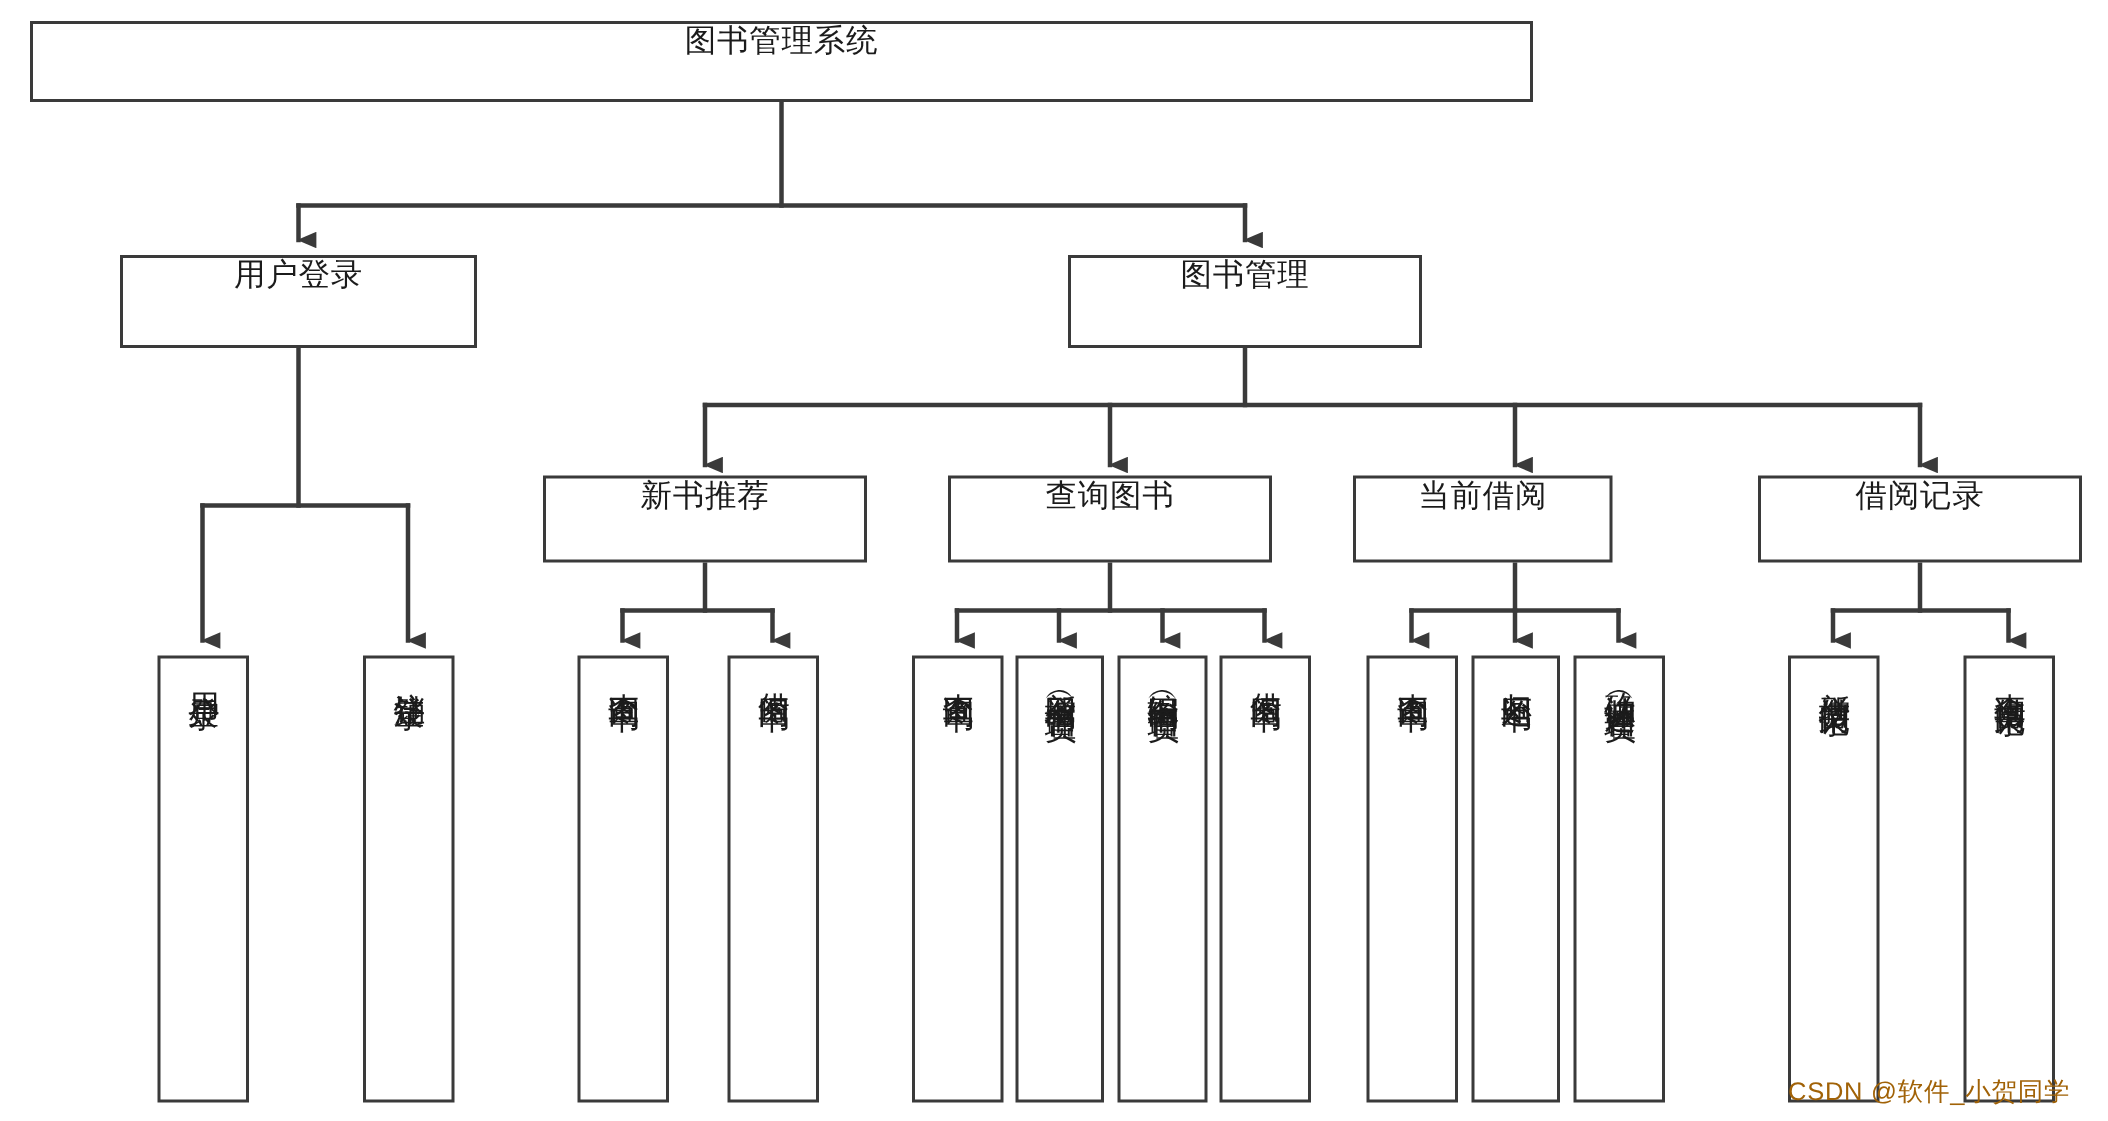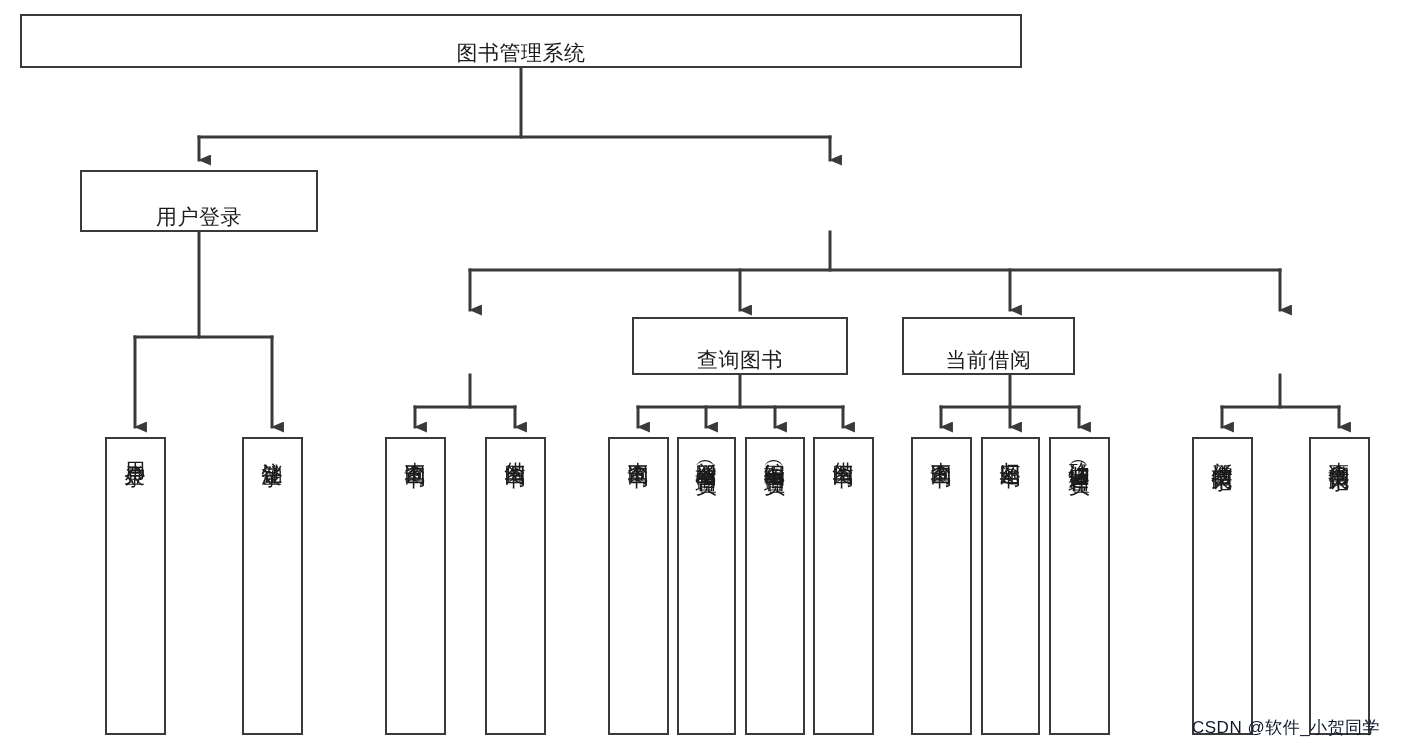--- a/index.html
+++ b/index.html
@@ -25,21 +25,21 @@
     width: 1405px;
     height: 747px;
     pointer-events: none;
   }
   .node {
     position: absolute;
     box-sizing: border-box;
     background: #ffffff;
     border: 2px solid #3a3a3a;
     display: flex;
-    align-items: flex-end;
+    align-items: flex-start;
     justify-content: center;
     color: #1b1b1b;
     z-index: 2;
   }
   .node .label {
     display: block;
     text-align: center;
     line-height: 1.18;
     white-space: nowrap;
   }
@@ -60,21 +60,21 @@
   .node.vert .label {
     writing-mode: vertical-rl;
     text-orientation: upright;
     font-size: 21px;
     line-height: 1.0;
     letter-spacing: 2px;
     white-space: nowrap;
   }
   .watermark {
     position: absolute;
-    color: #0f172a;
+    color: #a16207;
     font-size: 17px;
     white-space: nowrap;
     z-index: 5;
     letter-spacing: 0.5px;
   }
 </style>
 </head>
 <body>
 
 <div id="canvas">
@@ -129,27 +129,36 @@
     </g>
   </svg>
 
   <div class="node horiz root" style="left:20px; top:14px; width:1002px; height:54px;">
     <span class="label">图书管理系统</span>
   </div>
 
   <div class="node horiz" style="left:80px; top:170px; width:238px; height:62px;">
     <span class="label">用户登录</span>
   </div>
-
+  <div class="node horiz" style="left:712px; top:170px; width:236px; height:62px;">
+    <span class="label">图书管理</span>
+  </div>
+
+  <div class="node horiz" style="left:362px; top:317px; width:216px; height:58px;">
+    <span class="label">新书推荐</span>
+  </div>
   <div class="node horiz" style="left:632px; top:317px; width:216px; height:58px;">
     <span class="label">查询图书</span>
   </div>
   <div class="node horiz" style="left:902px; top:317px; width:173px; height:58px;">
     <span class="label">当前借阅</span>
   </div>
+  <div class="node horiz" style="left:1172px; top:317px; width:216px; height:58px;">
+    <span class="label">借阅记录</span>
+  </div>
 
   <div class="node vert" style="left:105px; top:437px; width:61px; height:298px;">
     <span class="label">用户登录</span>
   </div>
   <div class="node vert" style="left:242px; top:437px; width:61px; height:298px;">
     <span class="label">注销登录</span>
   </div>
 
   <div class="node vert" style="left:385px; top:437px; width:61px; height:298px;">
     <span class="label">查询图书</span>

